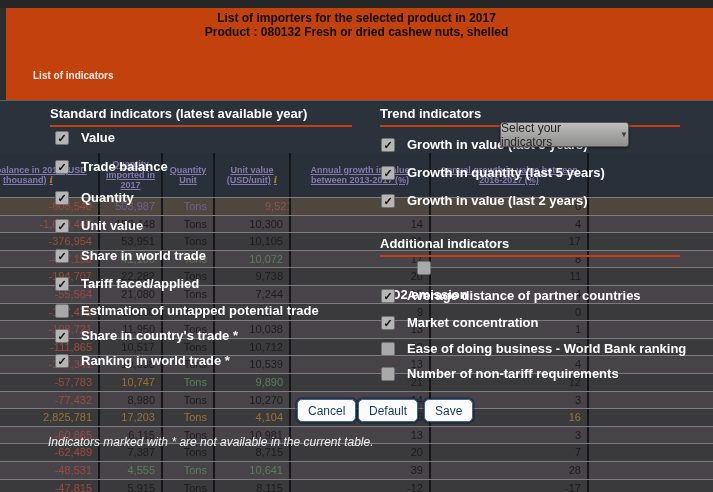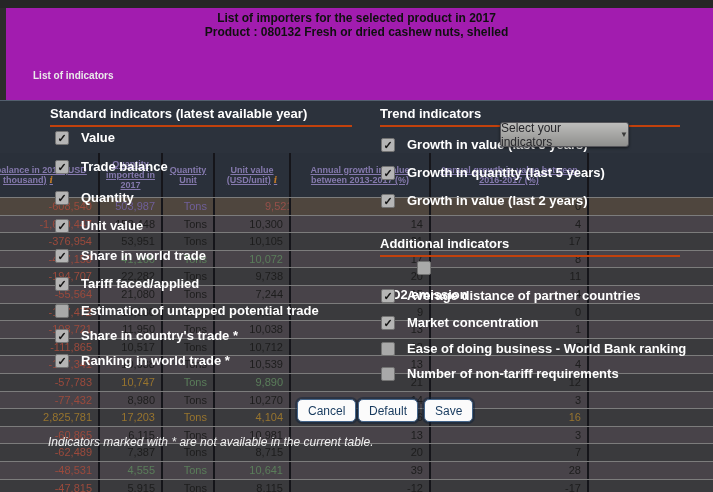--- a/index.html
+++ b/index.html
@@ -1,17 +1,17 @@
 <!DOCTYPE html>
 <html><head>
 <meta charset="utf-8">
 <style>
   html,body { margin:0; padding:0; background:#222; }
   .page { position:relative; width:713px; height:492px; overflow:hidden;
-          background:#a21caf; font-family:"Liberation Sans", sans-serif; }
+          background:#c2410c; font-family:"Liberation Sans", sans-serif; }
 
   
   .top-strip  { position:absolute; top:0; left:0; width:713px; height:8px; background:#262626; }
   .left-strip { position:absolute; top:8px; left:0; width:6px; height:92px; background:#2d2d2d; }
   .title-block { position:absolute; top:11px; left:0; width:713px; text-align:center;
                  color:#101010; font-weight:bold; font-size:12px; line-height:14px; }
   .section-title { position:absolute; top:70px; left:33px; color:#eaeaea; font-weight:bold; font-size:10px; }
 
   
   .table-wrap { position:absolute; top:100px; left:0; width:713px; height:392px;

